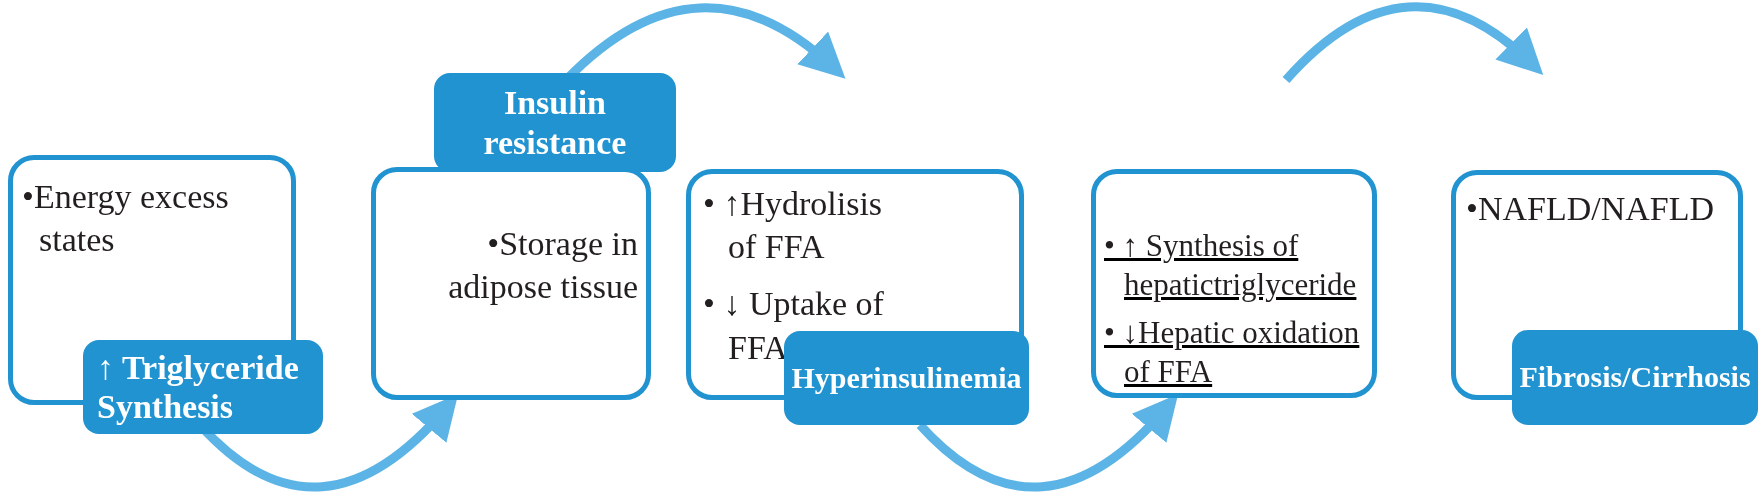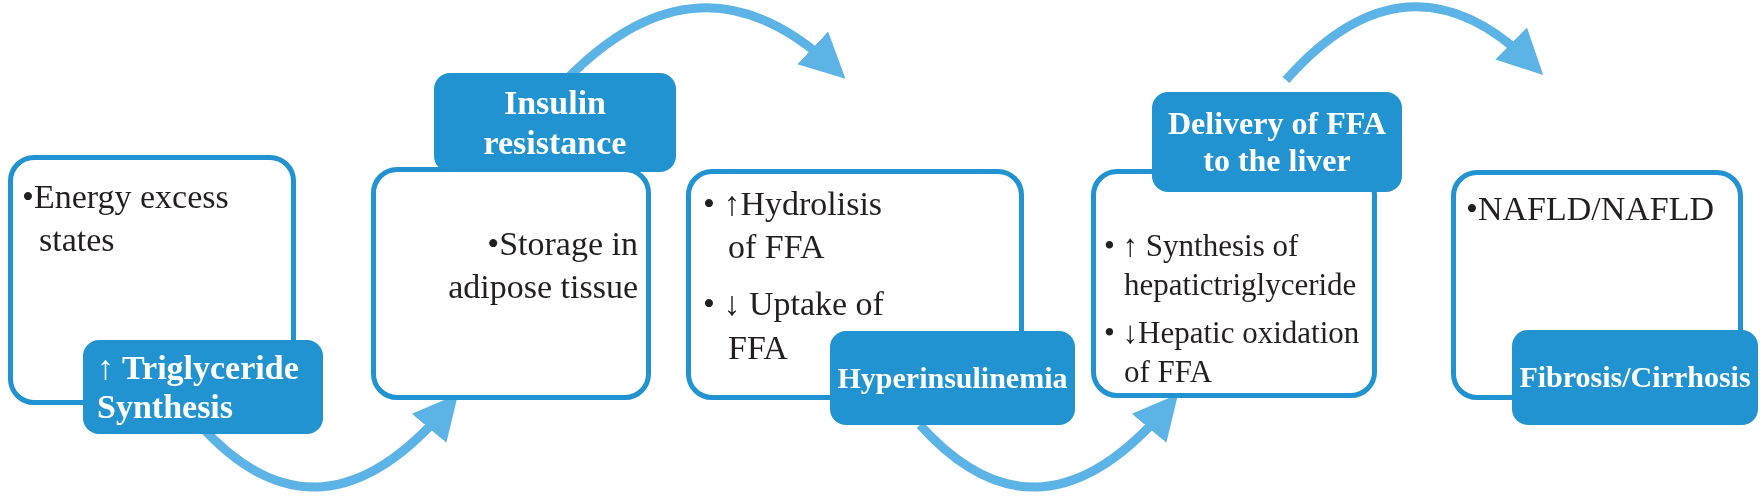--- a/index.html
+++ b/index.html
@@ -54,28 +54,28 @@
   }
   
   .box1{left:8px;top:127px;width:288px;height:250px;}
   .box2{left:371px;top:139px;width:280px;height:233px;}
   .box3{left:686px;top:141px;width:338px;height:231px;}
   .box4{left:1091px;top:141px;width:286px;height:229px;}
   .box5{left:1451px;top:142px;width:292px;height:230px;}
   .box1 .content{padding:15px 8px 0 9px;}
   .box2 .content{padding:50px 8px 0 12px;text-align:right;}
   .box3 .content{padding:8px 6px 0 12px;}
-  .box4 .content{padding:52px 4px 0 8px;}
+  .box4 .content{padding:52px 4px 0 8px;text-decoration:underline;}
   .box5 .content{padding:12px 6px 0 10px;}
   .box3 .item{padding-left:25px;text-indent:-25px;margin-bottom:14px;}
   .box4 .item{font-size:31px;padding-left:20px;text-indent:-20px;margin-bottom:8px;}
   
   .badge1{left:83px;top:340px;width:240px;height:94px;font-size:34px;justify-content:flex-start;text-align:left;padding-left:14px;}
   .badge2{left:434px;top:73px;width:242px;height:99px;font-size:34px;}
-  .badge3{left:830px;top:331px;width:245px;height:94px;font-size:30px;}
+  .badge3{left:784px;top:331px;width:245px;height:94px;font-size:30px;}
   .badge4{left:1152px;top:92px;width:250px;height:100px;font-size:32px;}
   .badge5{left:1512px;top:330px;width:246px;height:95px;font-size:30px;}
 </style>
 </head>
 <body>
 
 <div id="canvas">
 
   <svg class="arrows-layer">
     <defs>
@@ -118,22 +118,20 @@
   <div class="badge badge3">Hyperinsulinemia</div>
 
   <div class="box box4">
     <div class="content">
       <p class="item">• ↑ Synthesis of
 hepatictriglyceride</p>
       <p class="item">• ↓Hepatic oxidation
 of FFA</p>
     </div>
   </div>
-  <div class="badge badge4">Delivery of FFA
-to the liver</div>
 
   <div class="box box5">
     <div class="content">
       <p class="item">•NAFLD/NAFLD</p>
     </div>
   </div>
   <div class="badge badge5">Fibrosis/Cirrhosis</div>
 
 </div>
 

